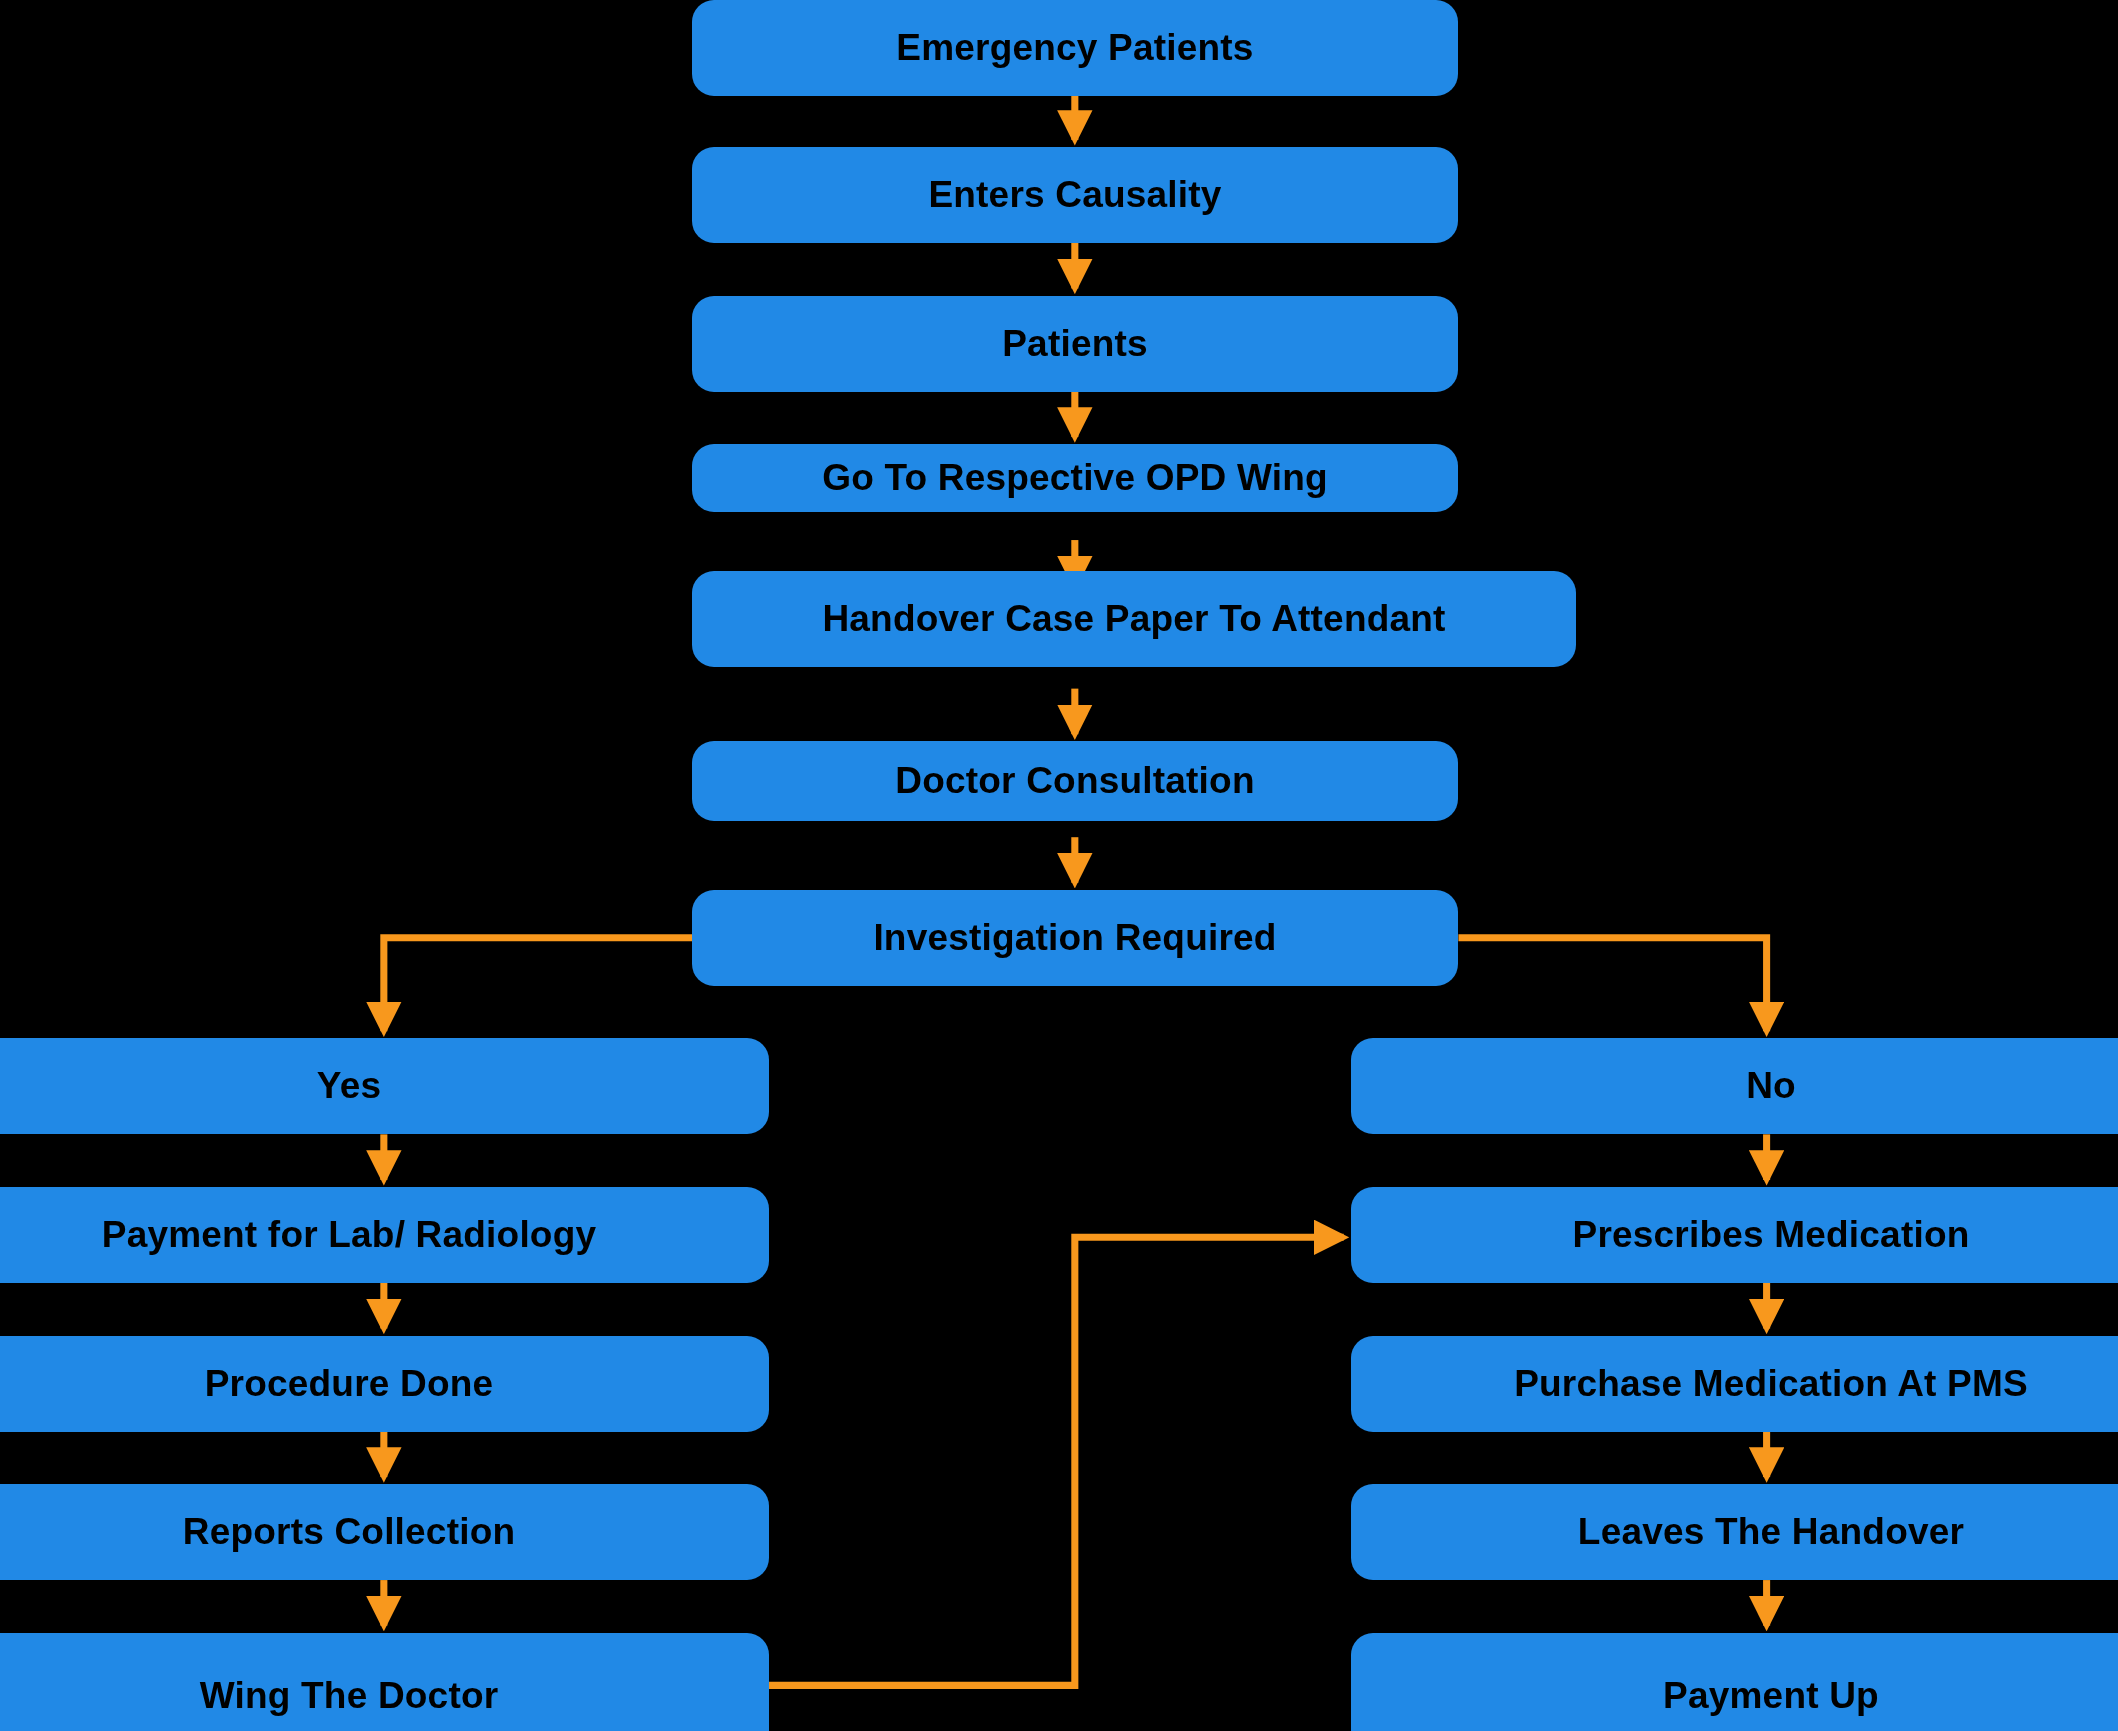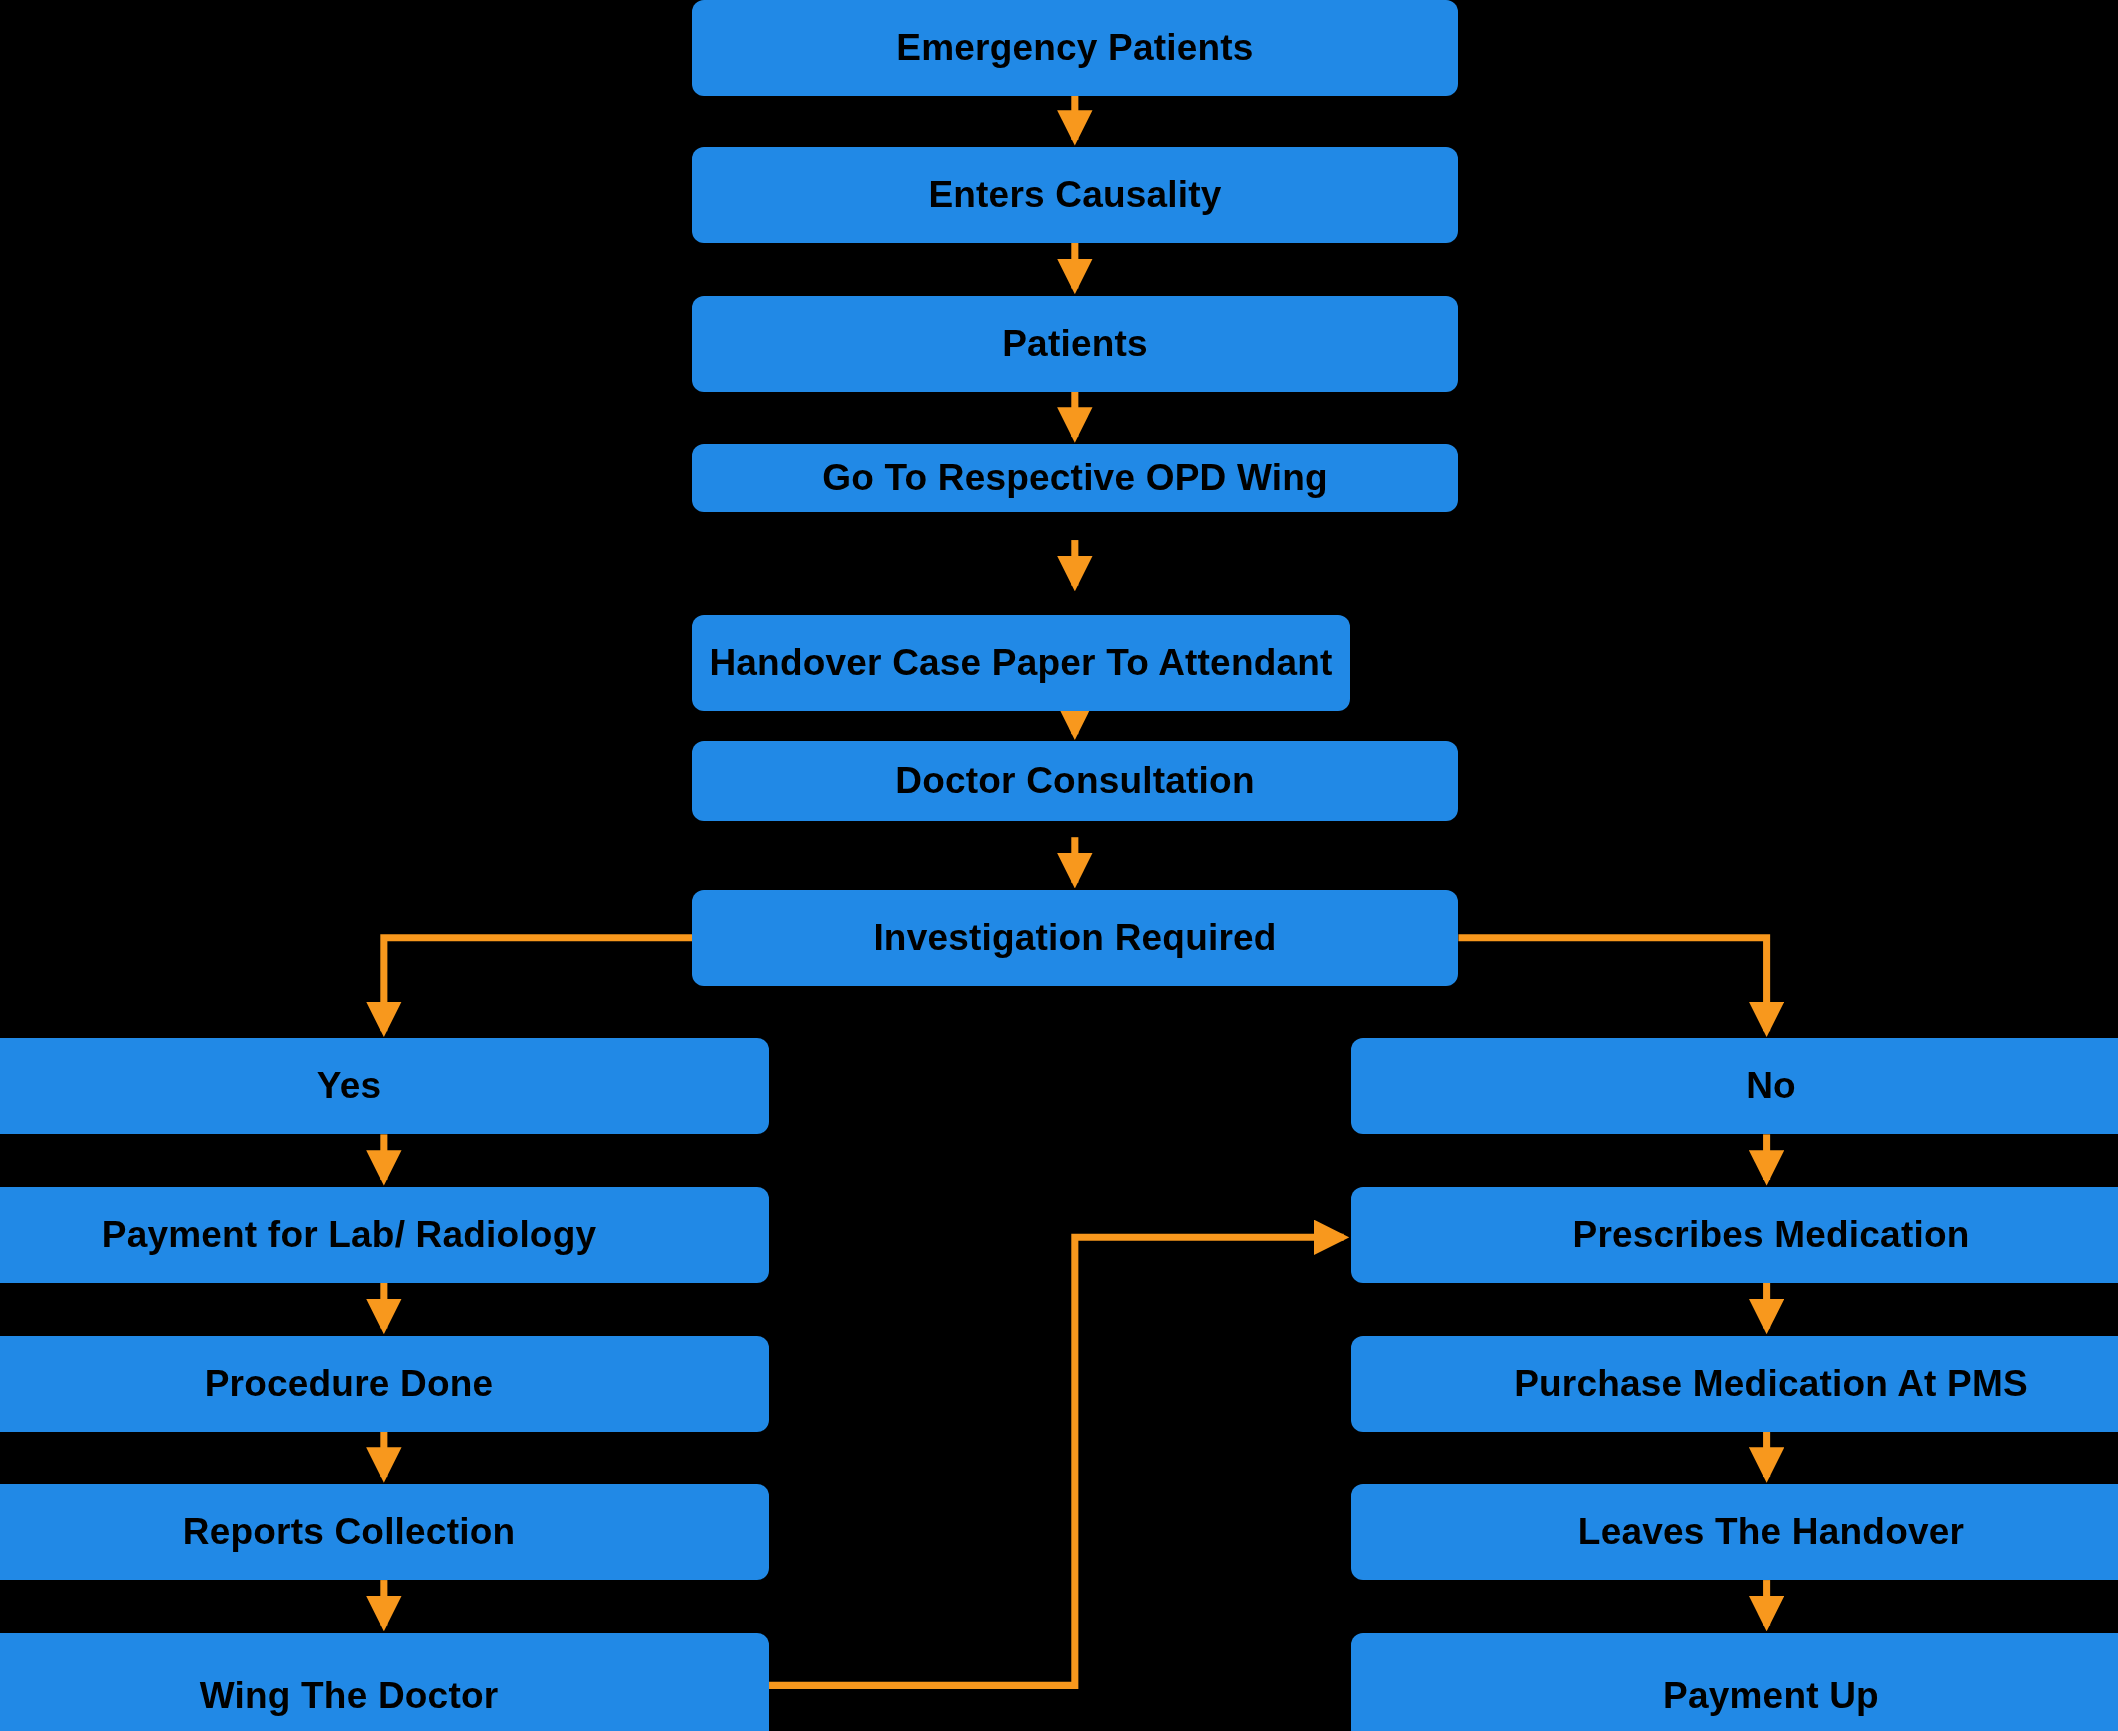--- a/index.html
+++ b/index.html
@@ -14,21 +14,21 @@
     position: relative;
     width: 2119px;
     height: 1731px;
     background: #000000;
     overflow: hidden;
   }
   .node {
     position: absolute;
     box-sizing: border-box;
     background: #2189E6;
-    border-radius: 12px;
+    border-radius: 22px;
     display: flex;
     align-items: center;
     justify-content: center;
     color: #000000;
     font-weight: bold;
     font-size: 37px;
     line-height: 1.1;
     letter-spacing: 0.2px;
     text-align: center;
     padding: 0 19px;
@@ -86,21 +86,21 @@
     </div>
   <div class="node" style="left:692px;  top:147px;  width:766px;  height:96px;">
       <span>Enters Causality</span>
     </div>
   <div class="node" style="left:692px;  top:296px;  width:766px;  height:96px;">
       <span>Patients</span>
     </div>
   <div class="node" style="left:692px;  top:444px;  width:766px;  height:68px;">
       <span>Go To Respective OPD Wing</span>
     </div>
-  <div class="node" style="left:692px;  top:615px;  width:658px;  height:96px;">
+  <div class="node" style="left:692px;  top:571px;  width:884px;  height:96px;">
       <span>Handover Case Paper To Attendant</span>
     </div>
   <div class="node" style="left:692px;  top:741px;  width:766px;  height:80px;">
       <span>Doctor Consultation</span>
     </div>
   <div class="node" style="left:692px;  top:890px; width:766px;  height:96px;">
       <span>Investigation Required</span>
     </div>
 
   <div class="node" style="left:-71px;  top:1038px; width:840px; height:96px;">

